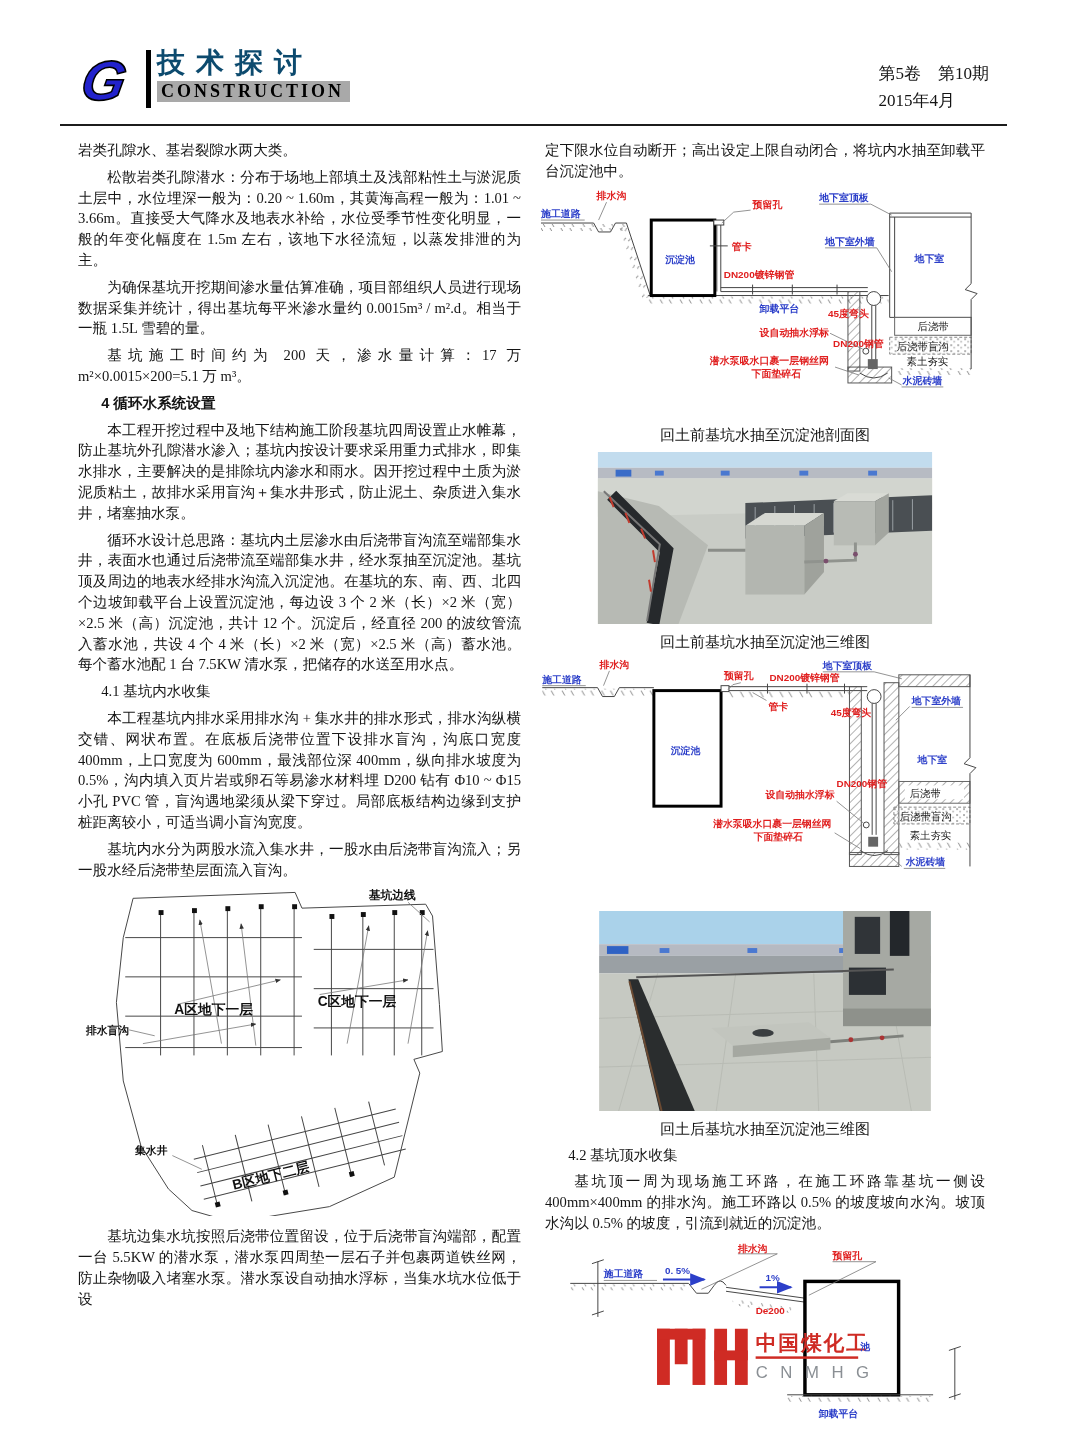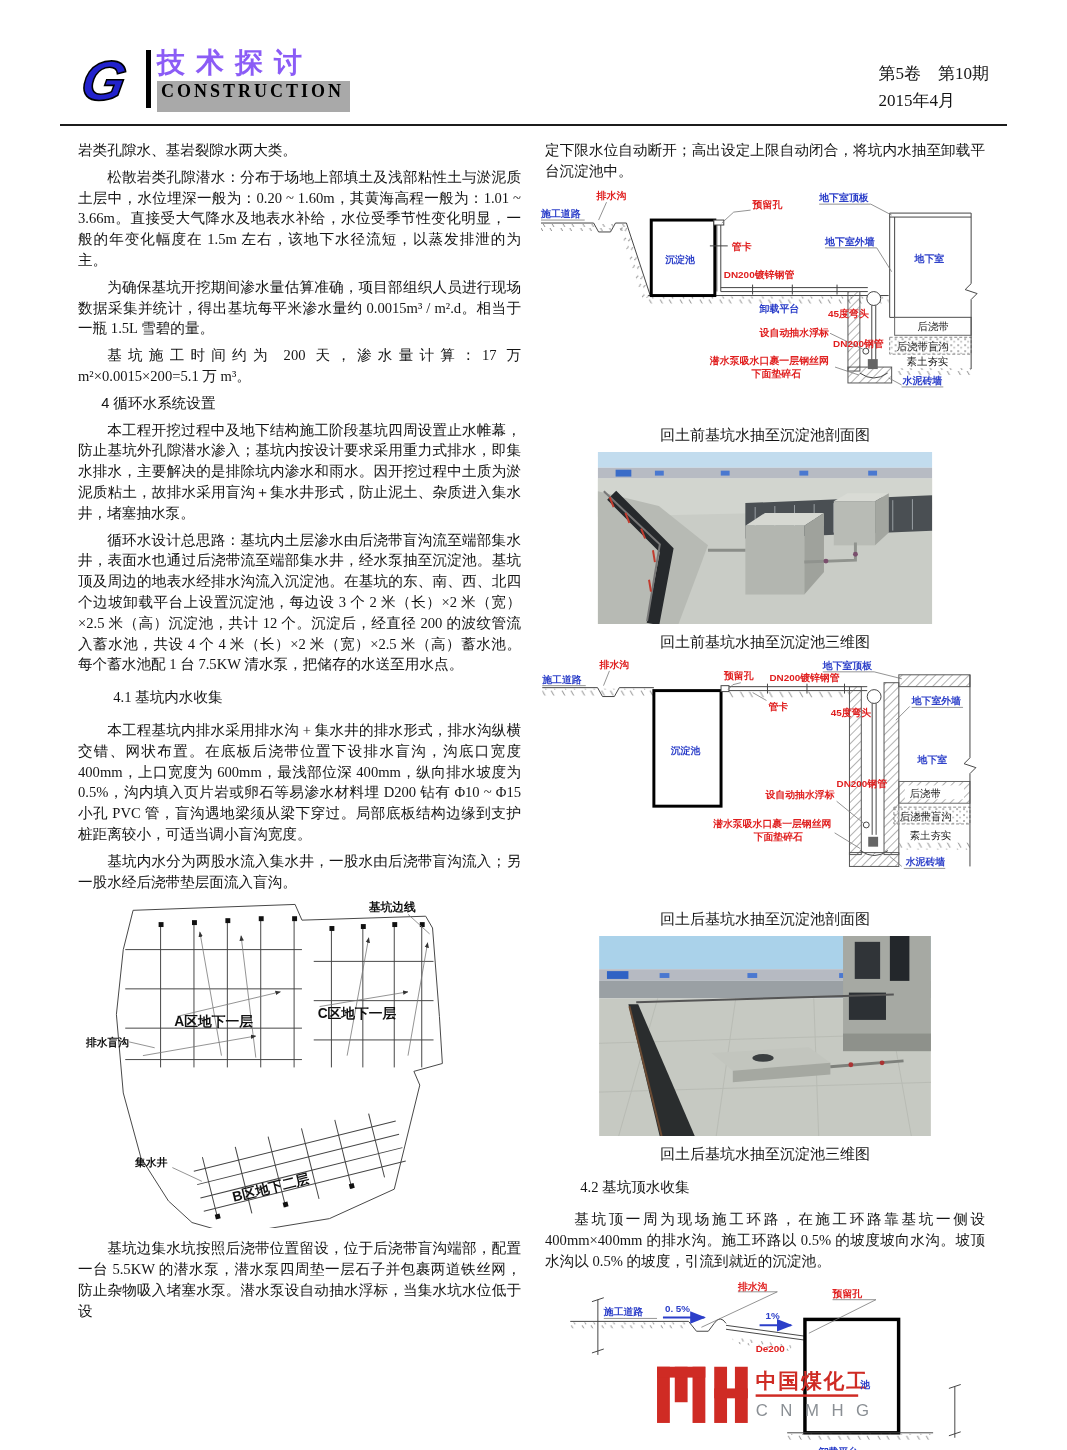--- a/index.html
+++ b/index.html
@@ -4,34 +4,34 @@
 <style>
   html,body{margin:0;padding:0;background:#e9e9e9;}
   .page{position:relative;width:1067px;height:1450px;background:#ffffff;margin:0 auto;overflow:hidden;
         font-family:"Liberation Serif","DejaVu Serif",serif;color:#141414;}
   
   .hdr{position:absolute;top:48px;left:72px;right:70px;height:72px;}
   .hdr-left{position:absolute;left:0;top:0;display:flex;align-items:flex-start;}
   .logo-box{width:70px;height:64px;}
   .logo-bar{width:5px;height:58px;background:#000;margin:2px 6px 0 4px;}
   .ttl-cn{font-family:"Liberation Sans","DejaVu Sans",sans-serif;font-weight:bold;font-size:28px;
-          letter-spacing:11px;line-height:30px;color:#8b5cf6;white-space:nowrap;}
+          letter-spacing:11px;line-height:30px;color:#0c4a6e;white-space:nowrap;}
   .ttl-en{display:inline-block;background:#a9a9a9;color:#000;font-family:"Liberation Serif",serif;
-          font-weight:bold;font-size:18px;letter-spacing:3px;padding:0 6px 10px 4px;margin-top:3px;}
+          font-weight:bold;font-size:18px;letter-spacing:3px;padding:0 6px 0 4px;margin-top:3px;}
   .hdr-right{position:absolute;right:8px;top:12px;font-size:17px;line-height:27px;}
   .hdr-rule{position:absolute;top:124px;left:60px;width:947px;border-top:2px solid #1c1c1c;}
   
   .cols{position:absolute;top:134px;left:72px;width:919px;display:flex;gap:12px;}
   .colL{width:455px;}
   .colR{width:452px;}
   .para{font-size:14.6px;line-height:20.8px;text-align:justify;text-indent:2em;margin:6px;}
   .noind{text-indent:0;}
-  .hbold{font-family:"Liberation Sans","DejaVu Sans",sans-serif;font-weight:normal;font-size:14.6px;
+  .hbold{font-family:"Liberation Sans","DejaVu Sans",sans-serif;font-weight:bold;font-size:14.6px;
          line-height:20.8px;text-indent:2em;margin:0;}
-  .sub{font-size:14.6px;line-height:20.8px;text-indent:2em;margin:12px;}
+  .sub{font-size:14.6px;line-height:20.8px;text-indent:2em;margin:0;}
   .cap{font-size:15px;line-height:22px;text-align:center;margin:3px 0 5px 0;}
   .figwrap{margin:6px 0 0 0;text-align:center;}
   
   .lb{fill:#2c3fc9;font-family:"Liberation Sans","DejaVu Sans",sans-serif;font-weight:bold;font-size:10px;}
   .lr{fill:#e01f1f;font-family:"Liberation Sans","DejaVu Sans",sans-serif;font-weight:bold;font-size:10px;}
   .lk{fill:#1a1a1a;font-family:"Liberation Serif",serif;font-size:10.5px;}
   .pl{fill:#111;font-family:"Liberation Sans",sans-serif;font-weight:bold;}
   .ln{stroke:#444;stroke-width:1;fill:none;}
   .lt{stroke:#777;stroke-width:.8;fill:none;}
 </style>
@@ -364,21 +364,20 @@
           <text class="lr" x="228" y="141">设自动抽水浮标</text>
           <text class="lr" x="300" y="130">DN200钢管</text>
           <text class="lr" x="175" y="170">潜水泵吸水口裹一层钢丝网</text>
           <text class="lr" x="216" y="183">下面垫碎石</text>
           <text class="lk" x="374" y="140">后浇带</text>
           <text class="lk" x="364" y="163">后浇带盲沟</text>
           <text class="lk" x="374" y="182">素土夯实</text>
           <text class="lb" x="370" y="209">水泥砖墙</text>
         </svg>
       </div>
-      <div class="cap">回土后基坑水抽至沉淀池剖面图</div>
 
       <div class="figwrap">
         <svg width="340" height="200" viewBox="0 0 340 205">
           <rect x="0" y="0" width="340" height="34" fill="#aad2ea"></rect>
           <rect x="0" y="34" width="340" height="12" fill="#b6bac2"></rect>
           <rect x="8" y="36" width="22" height="8" fill="#2f62c4"></rect>
             <rect x="62" y="38" width="10" height="5" fill="#4a78d0"></rect>
           <rect x="152" y="38" width="10" height="5" fill="#4a78d0"></rect>
             <rect x="246" y="38" width="10" height="5" fill="#4a78d0"></rect>
           <rect x="0" y="46" width="340" height="18" fill="#9aa0a4"></rect>

